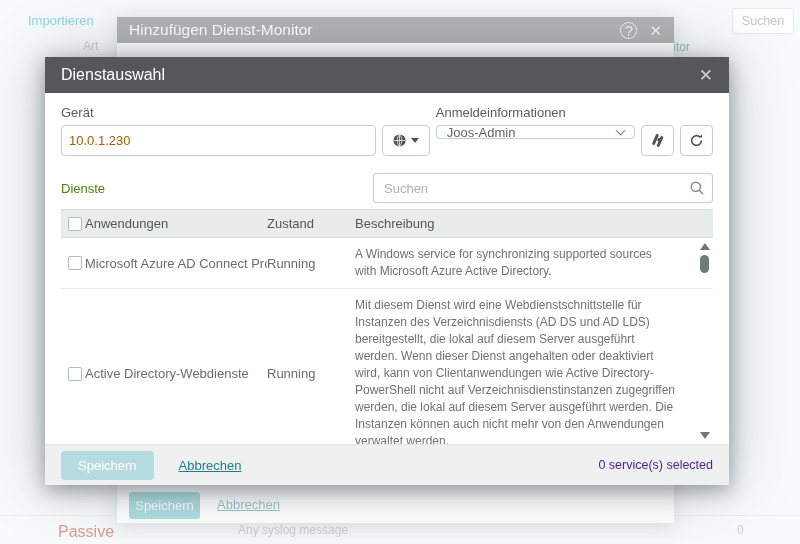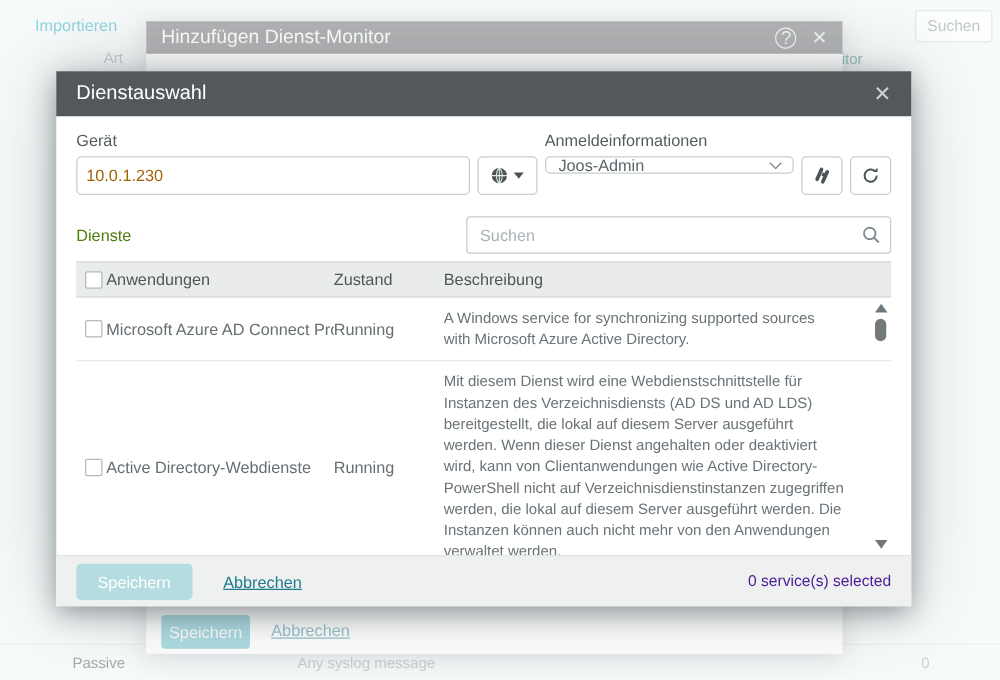--- a/index.html
+++ b/index.html
@@ -14,21 +14,21 @@
   .bg-layer { position:absolute; inset:0; z-index:1; }
   .bg-import { position:absolute; left:28px; top:13px; color:#0aa2b8; font-size:13px; cursor:pointer; }
   .bg-art { position:absolute; left:47px; top:39px; color:#8d979b; font-size:12px;margin-left:36px; }
   .bg-monitor { position:absolute; left:650px; top:40px; color:#0f766e; font-size:12px; }
   .bg-search-btn {
     position:absolute; right:6px; top:8px; width:62px; height:26px;
     background:#fbfcfc; border:1px solid #c9d0d0; border-radius:3px;
     color:#7c868a; font-size:12.5px; text-align:center; line-height:24px;
   }
   .bg-divider { position:absolute; left:0; right:0; top:515px; height:1px; background:#d9e0e0; }
-  .bg-row-type { position:absolute; left:58px; top:523px; color:#404040; font-size:12px; }
+  .bg-row-type { position:absolute; left:58px; top:523px; color:#b91c1c; font-size:16px; }
   .bg-row-msg { position:absolute; left:238px; top:523px; color:#8d979b; font-size:12px; }
   .bg-row-count { position:absolute; left:737px; top:523px; color:#8d979b; font-size:12px; }
 
   
   .parent-dialog {
     position:absolute; left:117px; top:17px; width:557px; height:506px;
     background:#ffffff; z-index:2; box-shadow:0 3px 18px rgba(30,40,45,.30);
   }
   .parent-header {
     height:26px; background:#54585b; color:#fff;

